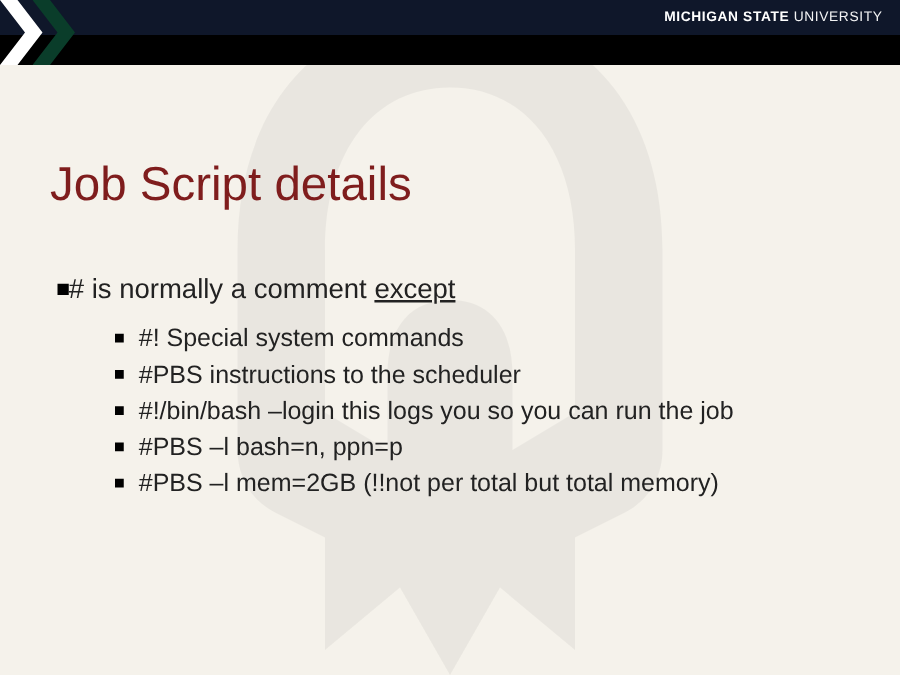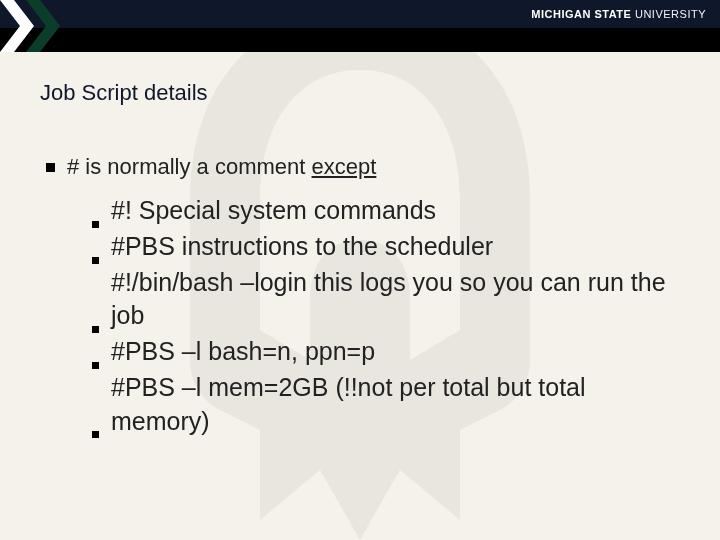--- a/index.html
+++ b/index.html
@@ -68,45 +68,46 @@
     background: #000;
     z-index: 1;
   }
 
   .content {
     position: relative;
     z-index: 2;
     padding: 28px 40px 0 40px;
   }
   .title {
-    font-size: 22px;
-    color: #0f172a;
+    font-size: 38px;
+    color: #7f1d1d;
     font-weight: 400;
     margin-bottom: 48px;
+    margin-top: 47px;
   }
   .main-item {
     display: flex;
     align-items: flex-start;
-    gap: 12px;
+    gap: 0;
     font-size: 22px;
     color: #222;
     margin-bottom: 14px;
     padding-left: 6px;
   }
   .main-item .except { text-decoration: underline; }
   .sq {
     width: 9px; height: 9px; background: #000; flex: 0 0 auto; margin-top: 9px;
   }
   .sq.small { width: 7px; height: 7px; margin-top: 9px; }
   .sublist { padding-left: 52px; }
   .sub-item {
     display: flex;
-    align-items: flex-end;
+    align-items: flex-start;
     gap: 12px;
-    font-size: 25px;
+    font-size: 20px;
     color: #222;
     line-height: 1.35;
     margin-bottom: 2px;
   }
   .sub-item .txt { flex: 1 1 auto; max-width: 560px; }
 </style>
 </head>
 <body>
 
 <div class="slide">

